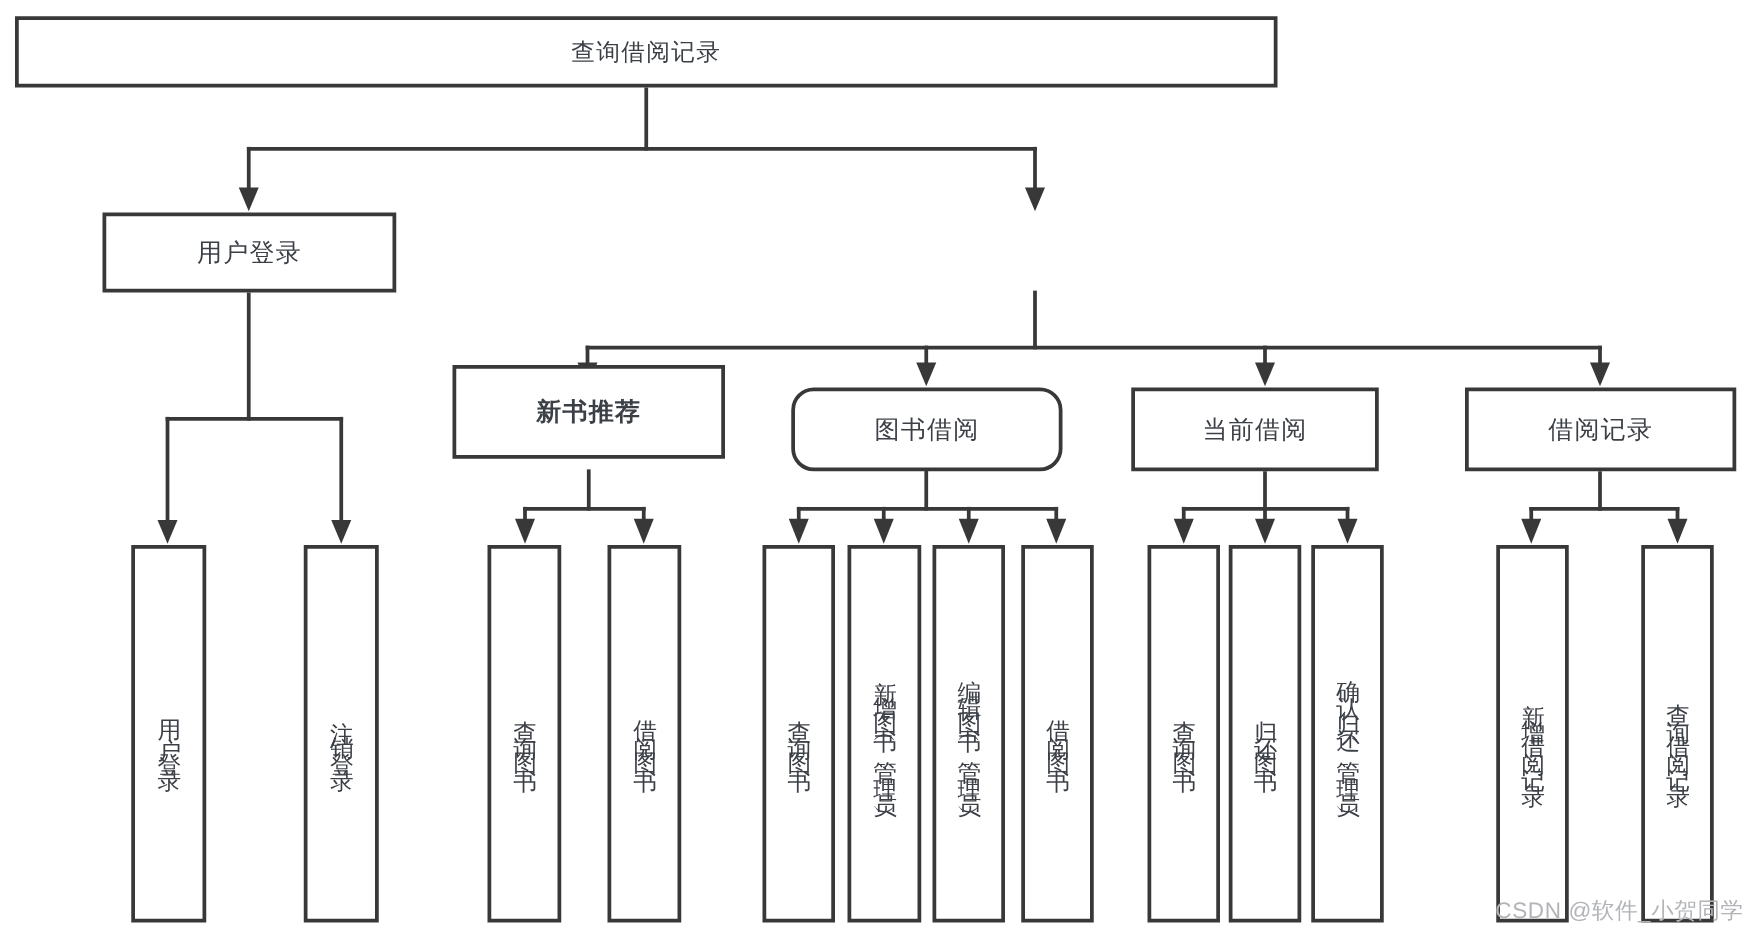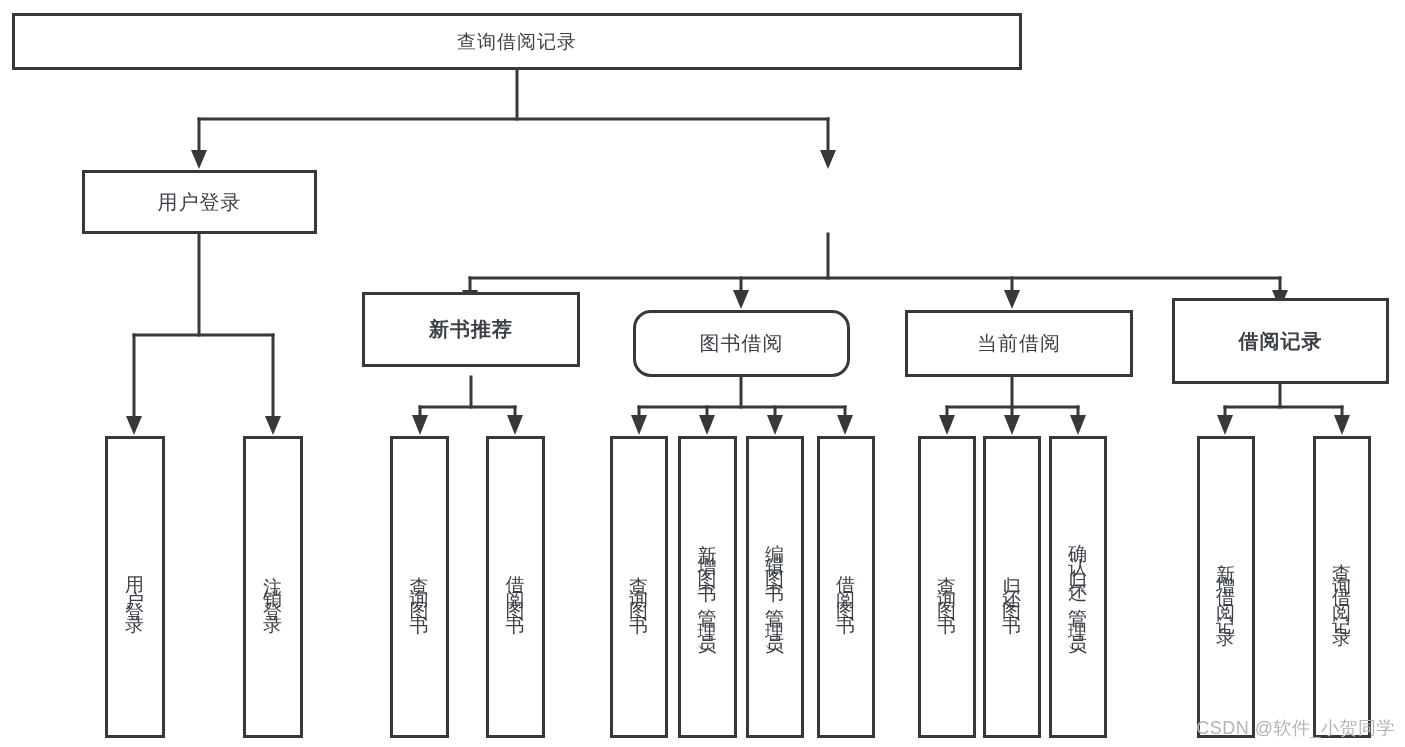--- a/index.html
+++ b/index.html
@@ -108,24 +108,24 @@
   <div class="node hbox" style="left:82px;top:170px;width:235px;height:64px;">
     <span>用户登录</span>
   </div>
 
   <div class="node hbox" style="left:362px;top:292px;width:218px;height:75px;font-weight:bold;">
     <span>新书推荐</span>
   </div>
   <div class="node hbox" style="left:633px;top:310px;width:217px;height:67px;border-radius:18px;">
     <span>图书借阅</span>
   </div>
-  <div class="node hbox" style="left:905px;top:310px;width:228px;height:67px;">
+  <div class="node hbox" style="left:905px;top:310px;width:198px;height:67px;">
     <span>当前借阅</span>
   </div>
-  <div class="node hbox" style="left:1172px;top:298px;width:217px;height:86px;font-weight:bold;">
+  <div class="node hbox" style="left:1172px;top:310px;width:217px;height:67px;">
     <span>借阅记录</span>
   </div>
 
   <div class="node leaf" style="left:105px;top:436px;width:60px;height:302px;">
     <span class="vtext">用户登录</span>
   </div>
   <div class="node leaf" style="left:243px;top:436px;width:60px;height:302px;">
     <span class="vtext">注销登录</span>
   </div>
 

